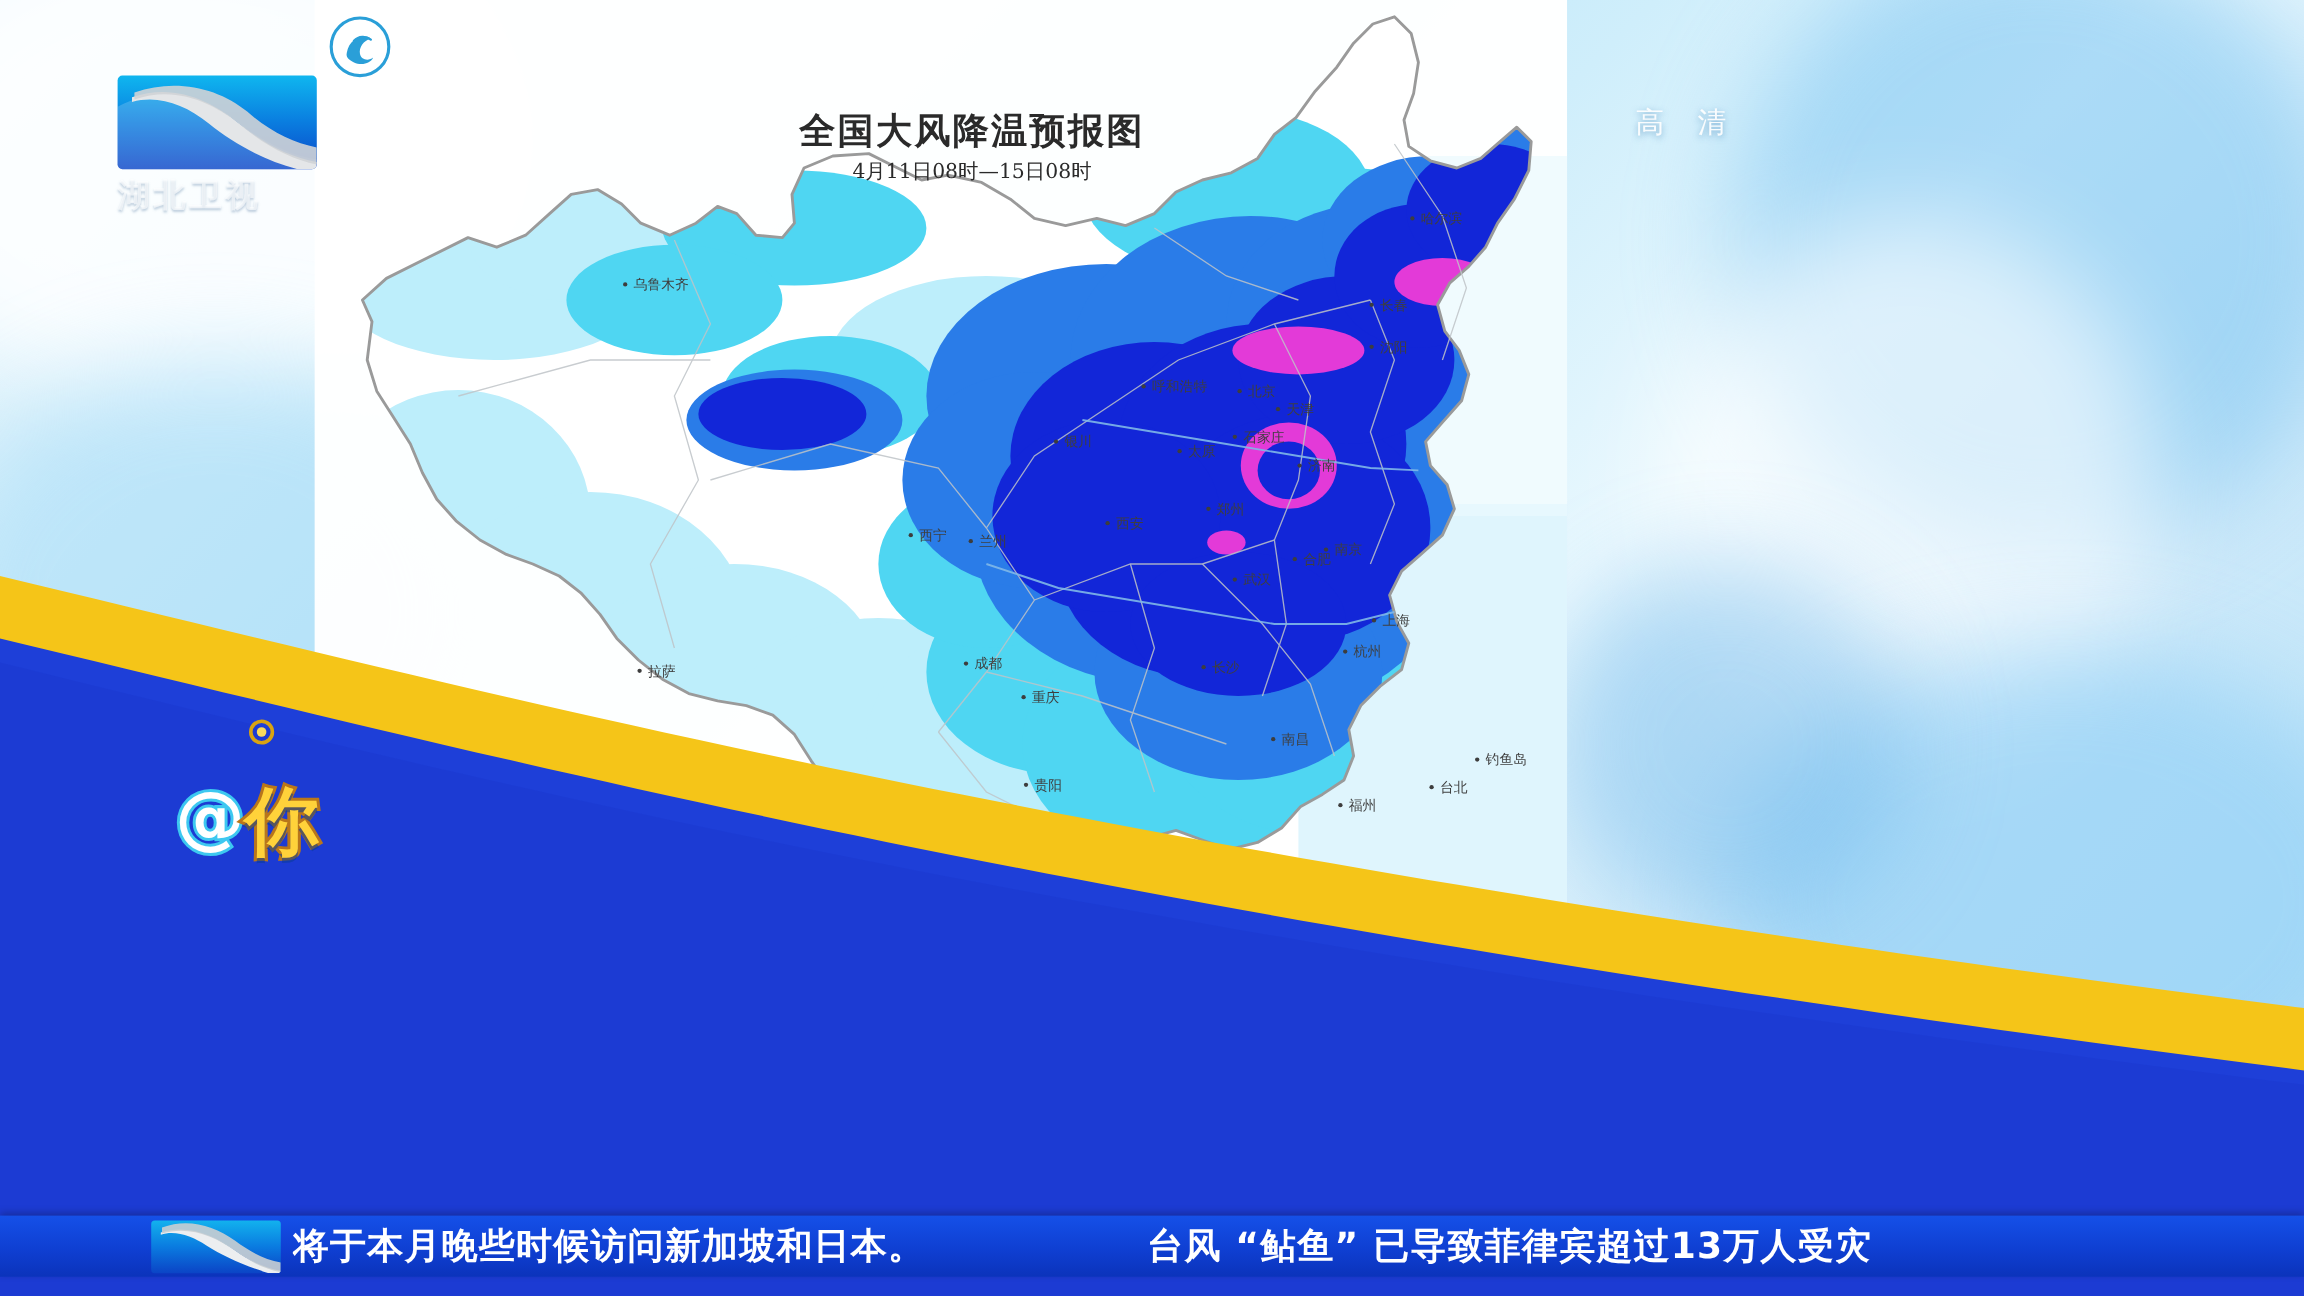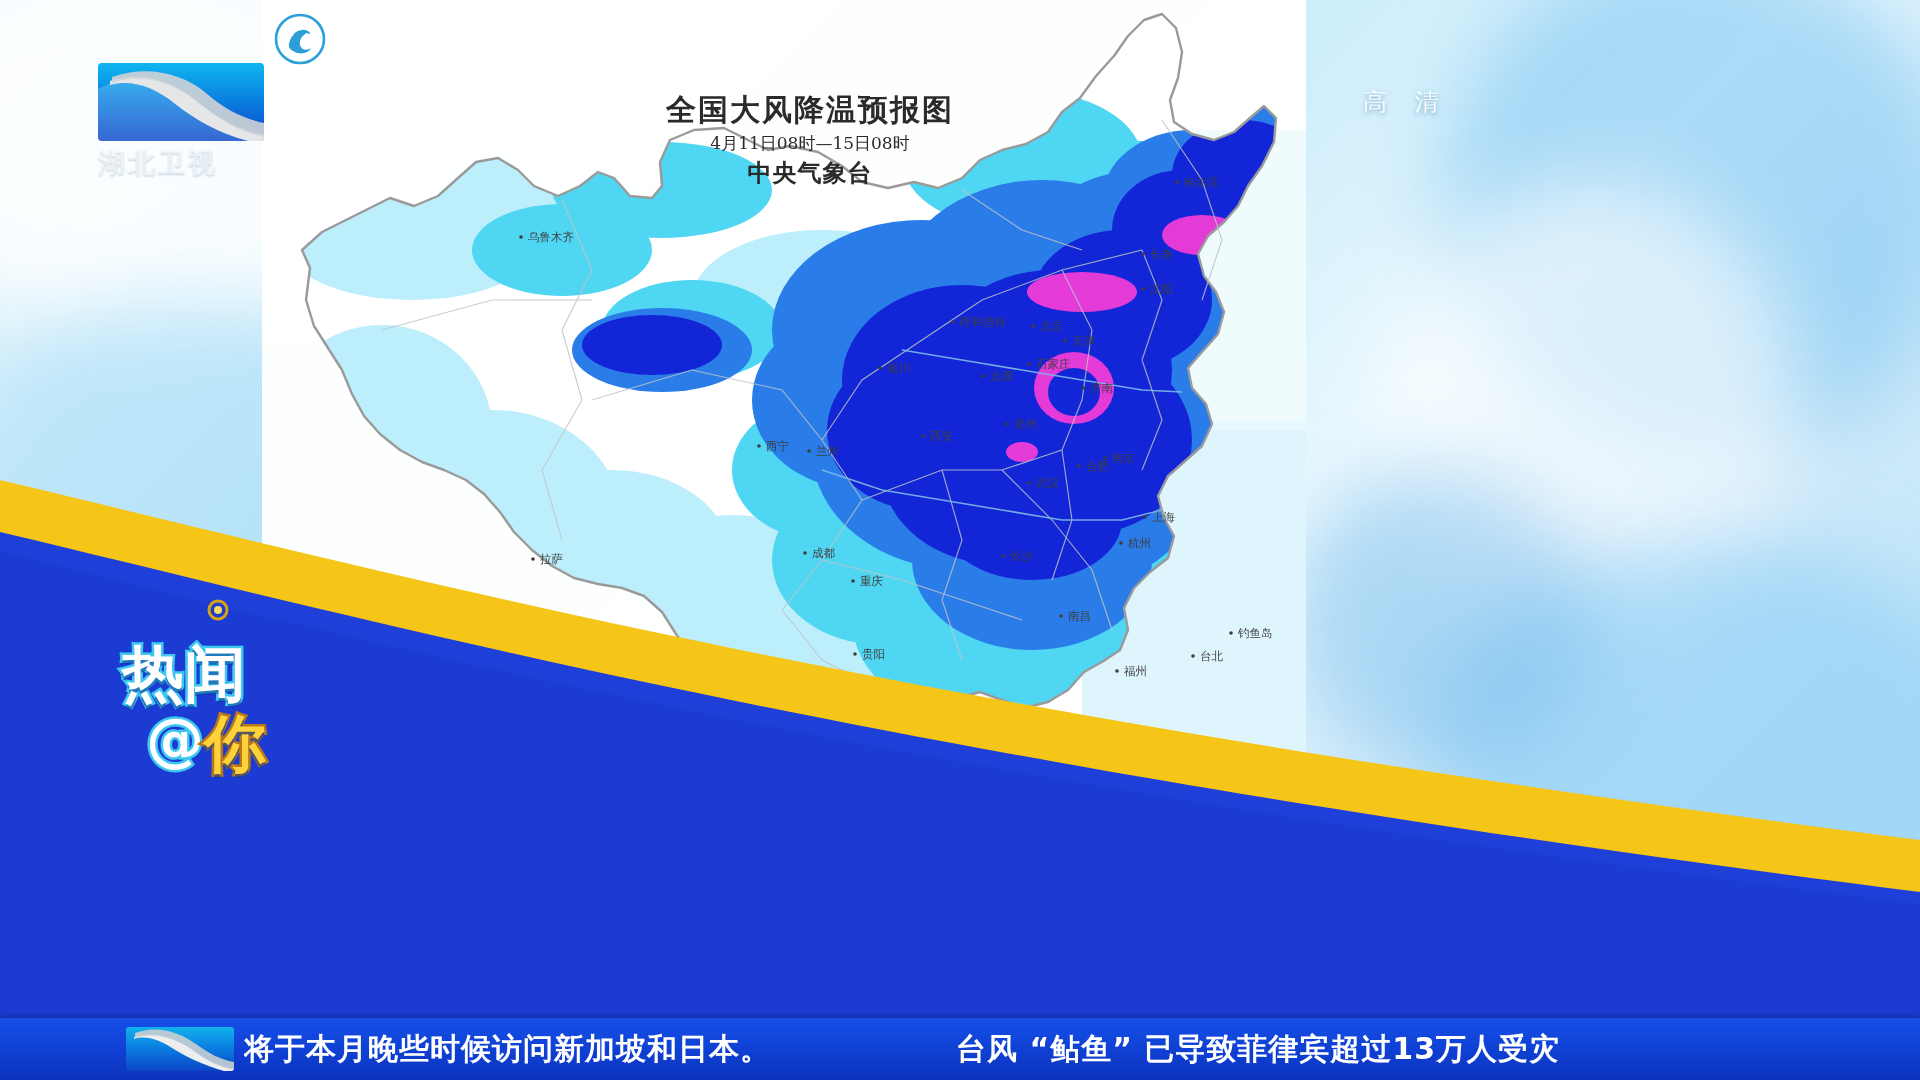--- a/index.html
+++ b/index.html
@@ -54,21 +54,21 @@
     color:#ffffff;line-height:.95;
     -webkit-text-stroke:5px #3dc8f0;paint-order:stroke fill;
     text-shadow:0 4px 0 rgba(10,60,150,.55);}
   #showlogo .big{font-size:62px;}
   #showlogo .at{font-size:58px;color:#ffffff;-webkit-text-stroke:5px #3dc8f0;paint-order:stroke fill;font-weight:bold;}
   #showlogo .gold{color:#ffd23a;-webkit-text-stroke:5px #b9761a;paint-order:stroke fill;}
   #showlogo .r1{margin-left:4px;}
   #showlogo .r2{margin-left:28px;margin-top:2px;}
 
   
-  #ticker{position:absolute;left:0;bottom:0;width:1920px;height:62px;display:flex;align-items:center;
+  #ticker{position:absolute;left:0;bottom:16px;width:1920px;height:51px;display:flex;align-items:center;
     background:linear-gradient(180deg,#1550e8 0%,#0f3fd2 55%,#0b33bb 100%);
     box-shadow:0 -2px 6px rgba(0,0,0,.25);overflow:hidden;}
   #ticker .tlogo{flex:0 0 auto;width:108px;height:44px;margin:0 10px 0 126px;border-radius:3px;
     position:relative;overflow:hidden;background:linear-gradient(180deg,#12b2ee 0%,#0a7be0 50%,#0b44c6 100%);}
   #ticker .tlogo svg{position:absolute;left:0;top:0;}
   #ticker .tline{flex:1 1 auto;white-space:nowrap;overflow:hidden;color:#ffffff;
     font-size:30px;font-weight:bold;letter-spacing:1px;display:flex;align-items:center;}
   #ticker .seg2{margin-left:185px;}
 
   
@@ -314,21 +314,20 @@
           <text x="976" y="637" fill="#3f3f3f" font-size="11.5">钓鱼岛</text>
           <circle cx="791" cy="802" r="1.8" fill="#3d3d3d"></circle>
           <text x="798" y="806" fill="#3f3f3f" font-size="11.5">三沙</text>
         </g>
     </svg>
   </div>
 
   <div id="titleblock">
     <div class="t1">全国大风降温预报图</div>
     <div class="t2">4月11日08时—15日08时</div>
-    <div class="t3">中央气象台</div>
   </div>
 
   <div id="cma">
     <svg viewBox="0 0 54 54" xmlns="http://www.w3.org/2000/svg">
       <circle cx="27" cy="27" r="24" fill="none" stroke="#2a9fd8" stroke-width="2.6"></circle>
       <path d="M16,32 C18,20 30,16 36,20 C30,22 26,27 27,33 C28,38 34,39 38,36
                C36,41 28,43 22,40 C18,38 15,36 16,32 Z" fill="#2a9fd8"></path>
       <path d="M22,22 C26,18 32,18 36,21" fill="none" stroke="#2a9fd8" stroke-width="2" stroke-linecap="round"></path>
     </svg>
   </div>
@@ -350,23 +349,20 @@
 
   <svg id="swoosh" viewBox="0 0 1920 640" preserveAspectRatio="none" xmlns="http://www.w3.org/2000/svg">
     <path d="M0,70 C420,170 900,300 1920,430 L1920,640 L0,640 Z" fill="#1e3fd8"></path>
     <path d="M0,40 C420,140 900,270 1920,400 L1920,452 C900,322 420,192 0,92 Z" fill="#f5c518"></path>
     <path d="M0,112 C400,210 880,336 1920,464 L1920,640 L0,640 Z" fill="#1c38cf" opacity="0.55"></path>
     <circle cx="218" cy="170" r="9" fill="none" stroke="#d9a312" stroke-width="3"></circle>
     <circle cx="218" cy="170" r="4" fill="#f9d95c"></circle>
   </svg>
 
   <div id="showlogo">
-    <div class="row r1">
-      <span class="cj big">热闻</span>
-    </div>
     <div class="row r2">
       <span class="at">@</span>
       <span class="cj big gold">你</span>
     </div>
   </div>
 
   <div id="ticker">
     <div class="tlogo">
       <svg width="108" height="44" viewBox="0 0 108 44" xmlns="http://www.w3.org/2000/svg">
         <path d="M8,10 C30,3 52,12 70,25 C82,34 96,40 108,42 L108,44 L98,44

